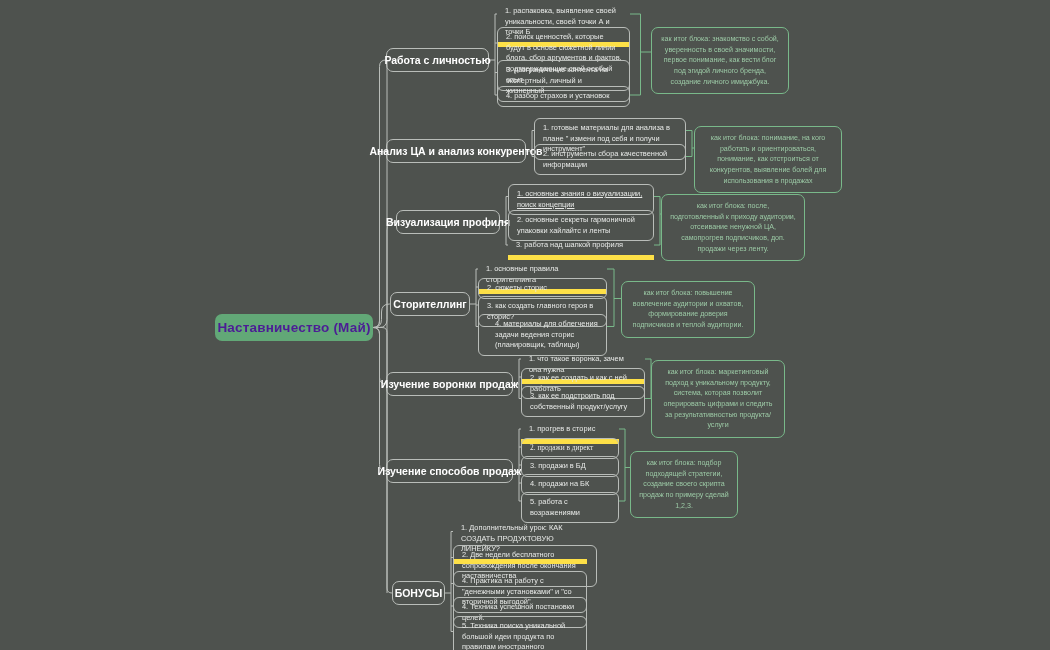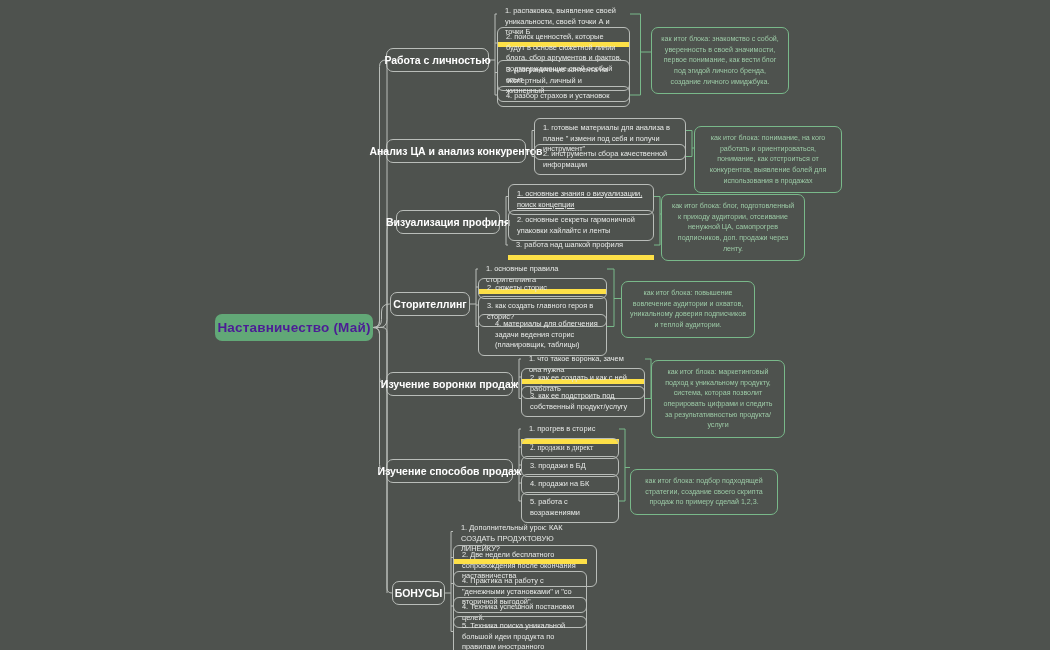--- a/index.html
+++ b/index.html
@@ -155,44 +155,44 @@
       <div class="node sub" style="left: 534px; top: 118px; width: 152px; min-height: 25px;">1. готовые материалы для анализа в плане " измени под себя и получи инструмент"</div>
       <div class="node sub" style="left: 534px; top: 144px; width: 152px; min-height: 25px;">2. инструменты сбора качественной информации</div>
       <div class="node summary" style="left: 694px; top: 126px; width: 148px; min-height: 44px;">
         <span>как итог блока: понимание, на кого работать и ориентироваться, понимание, как отстроиться от конкурентов, выявление болей для использования в продажах</span>
       </div>
       <div class="node topic" style="left: 396px; top: 210px; width: 104px; min-height: 24px; height: 24px;">Визуализация профиля</div>
       <div class="node sub" style="left: 508px; top: 184px; width: 146px; min-height: 25px; text-decoration: underline;">1. основные знания о визуализации, поиск концепции</div>
       <div class="node sub" style="left: 508px; top: 210px; width: 146px; min-height: 25px;">2. основные секреты гармоничной упаковки хайлайтс и ленты</div>
       <div class="node sub plain" style="left: 508px; top: 236px; width: 146px; min-height: 18px;">3. работа над шапкой профиля</div>
       <div class="node summary" style="left: 661px; top: 194px; width: 144px; min-height: 40px;">
-        <span>как итог блока: блог, подготовленный к приходу аудитории, отсеивание ненужной ЦА, самопрогрев подписчиков, доп. продажи через ленту.</span>
+        <span>как итог блока: после, подготовленный к приходу аудитории, отсеивание ненужной ЦА, самопрогрев подписчиков, доп. продажи через ленту.</span>
       </div>
       <div class="node topic" style="left: 390px; top: 292px; width: 80px; min-height: 24px; height: 24px;">Сторителлинг</div>
       <div class="node sub plain" style="left: 478px; top: 260px; width: 129px; min-height: 18px;">1. основные правила сторителлинга</div>
       <div class="node sub" style="left: 478px; top: 278px; width: 129px; min-height: 18px;">2. сюжеты сторис</div>
       <div class="node sub" style="left: 478px; top: 296px; width: 129px; min-height: 18px;">3. как создать главного героя в сторис?</div>
       <div class="node sub" style="left: 478px; top: 314px; width: 129px; min-height: 25px; padding-left: 16px;">4. материалы для облегчения задачи ведения сторис (планировщик, таблицы)</div>
       <div class="node summary" style="left: 621px; top: 281px; width: 134px; min-height: 35px;">
-        <span>как итог блока:  повышение вовлечение аудитории и охватов, уникальному доверия подписчиков и теплой аудитории.</span>
+        <span>как итог блока:  повышение вовлечение аудитории и охватов, формирование доверия подписчиков и теплой аудитории.</span>
       </div>
       <div class="node topic" style="left: 386px; top: 372px; width: 127px; min-height: 24px; height: 24px;">Изучение воронки продаж</div>
       <div class="node sub plain" style="left: 521px; top: 350px; width: 124px; min-height: 18px;">1. что такое воронка, зачем она нужна</div>
       <div class="node sub" style="left: 521px; top: 368px; width: 124px; min-height: 18px;">2. как ее создать и как с ней работать</div>
       <div class="node sub" style="left: 521px; top: 386px; width: 124px; min-height: 25px;">3. как ее подстроить под собственный продукт/услугу</div>
       <div class="node summary" style="left: 651px; top: 360px; width: 134px; min-height: 40px;">
         <span>как итог блока: маркетинговый подход к уникальному продукту, система, которая позволит оперировать цифрами и следить за результативностью продукта/услуги</span>
       </div>
       <div class="node topic" style="left: 386px; top: 459px; width: 127px; min-height: 24px; height: 24px;">Изучение способов продаж</div>
       <div class="node sub plain" style="left: 521px; top: 420px; width: 98px; min-height: 18px;">1. прогрев в сторис</div>
       <div class="node sub" style="left: 521px; top: 438px; width: 98px; min-height: 18px; font-family: Liberation Serif, serif;">2. продажи в директ</div>
       <div class="node sub" style="left: 521px; top: 456px; width: 98px; min-height: 18px;">3. продажи в БД</div>
       <div class="node sub" style="left: 521px; top: 474px; width: 98px; min-height: 18px;">4. продажи на БК</div>
       <div class="node sub" style="left: 521px; top: 492px; width: 98px; min-height: 18px;">5. работа с возражениями</div>
-      <div class="node summary" style="left: 630px; top: 469px; width: 148px; min-height: 33px; text-align: center;">
+      <div class="node summary" style="left: 630px; top: 451px; width: 108px; min-height: 33px; text-align: center;">
         <span>как итог блока: подбор подходящей стратегии, создание своего скрипта продаж по примеру сделай 1,2,3.</span>
       </div>
       <div class="node topic" style="left: 392px; top: 581px; width: 53px; min-height: 24px; height: 24px;">БОНУСЫ</div>
       <div class="node sub plain" style="left: 453px; top: 519px; width: 134px; min-height: 25px;">1. Дополнительный урок: КАК СОЗДАТЬ ПРОДУКТОВУЮ ЛИНЕЙКУ?</div>
       <div class="node sub" style="left: 453px; top: 545px; width: 144px; min-height: 25px;">2. Две недели бесплатного сопровождения после окончания наставничества</div>
       <div class="node sub" style="left: 453px; top: 571px; width: 134px; min-height: 25px;">4. Практика на работу с "денежными установками" и "со вторичной выгодой"</div>
       <div class="node sub" style="left: 453px; top: 597px; width: 134px; min-height: 18px;">4. Техника успешной постановки целей.</div>
       <div class="node sub" style="left: 453px; top: 616px; width: 134px; min-height: 31px;">5. Техника поиска уникальной большой идеи продукта по правилам иностранного маркетинга</div>
     </div>
 </div>

